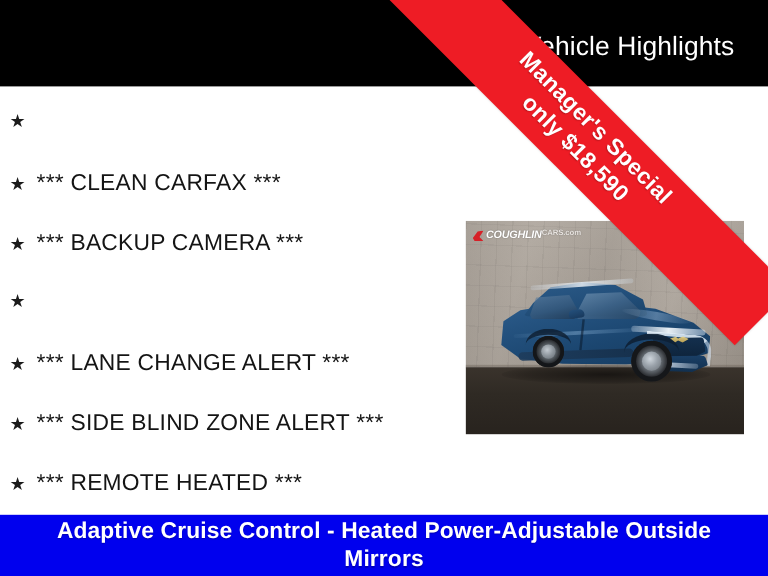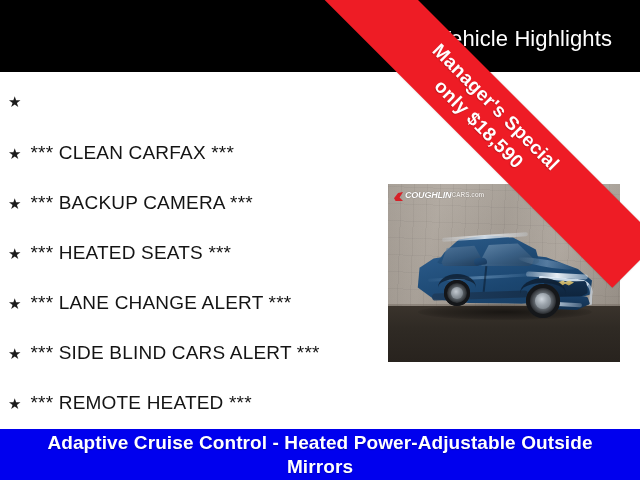--- a/index.html
+++ b/index.html
@@ -397,29 +397,28 @@
     <div class="highlight-row" style="top: 70px;">
       <span class="hl-star">★</span>
       <span class="hl-text">*** CLEAN CARFAX ***</span>
     </div>
     <div class="highlight-row" style="top: 120px;">
       <span class="hl-star">★</span>
       <span class="hl-text">*** BACKUP CAMERA ***</span>
     </div>
     <div class="highlight-row" style="top: 170px;">
       <span class="hl-star">★</span>
-      <span class="hl-text">*** HEATED SEATS ***</span>
     </div>
     <div class="highlight-row" style="top: 220px;">
       <span class="hl-star">★</span>
       <span class="hl-text">*** LANE CHANGE ALERT ***</span>
     </div>
     <div class="highlight-row" style="top: 270px;">
       <span class="hl-star">★</span>
-      <span class="hl-text">*** SIDE BLIND CARS ALERT ***</span>
+      <span class="hl-text">*** SIDE BLIND ZONE ALERT ***</span>
     </div>
     <div class="highlight-row" style="top: 320px;">
       <span class="hl-star">★</span>
       <span class="hl-text">*** REMOTE HEATED ***</span>
     </div>
   </div>
 
   <div id="vehicle-photo">
     <div id="photo-wall"></div>
     <div id="photo-floor-line"></div>

